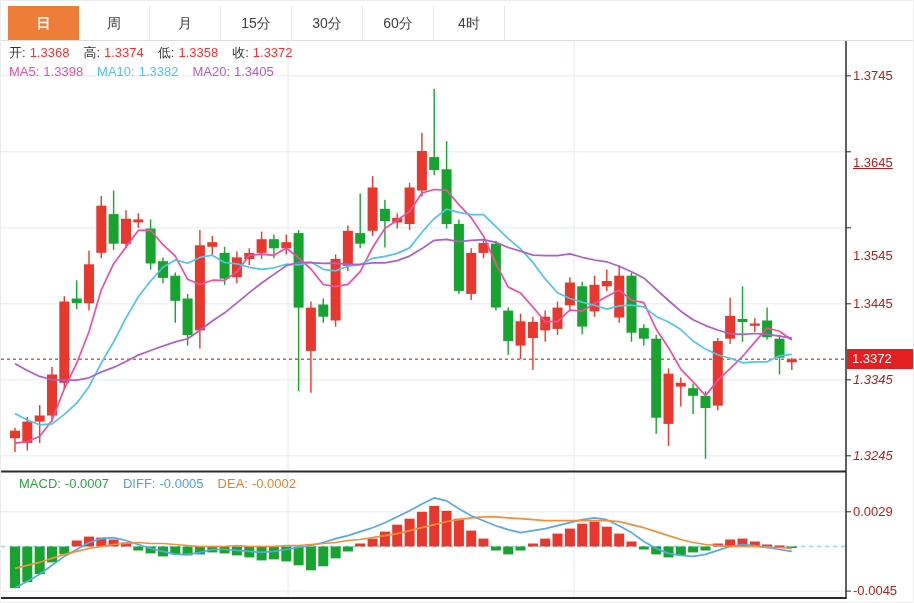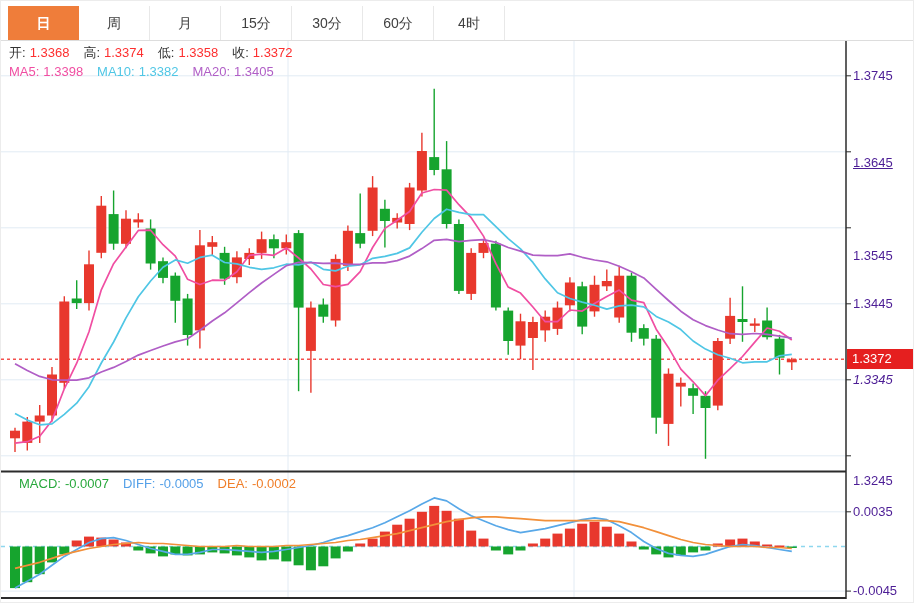--- a/index.html
+++ b/index.html
@@ -13,21 +13,21 @@
          color:#404040; border-right:1px solid #e8e8e8; cursor:pointer; background:#fff; }
   .tab.active { background:#ef7d3a; color:#fff; border-right:none; font-weight:bold; }
   
   svg.plot { position:absolute; left:0; top:0; z-index:1; }
   
   .legend { position:absolute; z-index:4; font-size:13px; white-space:nowrap; }
   .legend span { margin-right:4px; }
   .legend span.gap { margin-right:14px; }
   
   .tick-label { position:absolute; left:852px; width:60px; height:16px; font-size:13px;
-                color:#4c1d95; z-index:3; }
+                color:#b91c1c; z-index:3; }
   .price-box { position:absolute; left:846px; width:67px; height:20px; line-height:20px;
                padding-left:5px; font-size:13px; color:#fff; z-index:4; }
   
   .chart-region { position:absolute; z-index:2; background:transparent; }
 </style>
 </head>
 <body>
 
 <div class="stage">
   <div class="tabbar">
@@ -266,18 +266,18 @@
   <div class="chart-region" id="macd-region" style="left:0;top:471px;width:845px;height:126px;"></div>
   <div class="legend" id="ohlc-legend" style="left:8px;top:43px;"><span style="color: rgb(51, 51, 51);">开:</span><span class="gap" style="color: rgb(253, 47, 47);">1.3368</span><span style="color: rgb(51, 51, 51);">高:</span><span class="gap" style="color: rgb(253, 47, 47);">1.3374</span><span style="color: rgb(51, 51, 51);">低:</span><span class="gap" style="color: rgb(253, 47, 47);">1.3358</span><span style="color: rgb(51, 51, 51);">收:</span><span style="color: rgb(253, 47, 47);">1.3372</span></div>
   <div class="legend" id="ma-legend" style="left:8px;top:63px;"><span style="color: rgb(240, 78, 162);">MA5:</span><span class="gap" style="color: rgb(240, 78, 162);">1.3398</span><span style="color: rgb(79, 198, 229);">MA10:</span><span class="gap" style="color: rgb(79, 198, 229);">1.3382</span><span style="color: rgb(176, 94, 198);">MA20:</span><span style="color: rgb(176, 94, 198);">1.3405</span></div>
   <div class="legend" id="macd-legend" style="left:18px;top:475px;"><span style="color: rgb(40, 168, 60);">MACD:</span><span class="gap" style="color: rgb(40, 168, 60);">-0.0007</span><span style="color: rgb(84, 160, 232);">DIFF:</span><span class="gap" style="color: rgb(84, 160, 232);">-0.0005</span><span style="color: rgb(240, 126, 40);">DEA:</span><span style="color: rgb(240, 126, 40);">-0.0002</span></div>
   <div id="axis-labels">
       <div class="tick-label" style="top: 67px;">1.3745</div>
       <div class="tick-label" style="top: 154px; text-decoration: underline;">1.3645</div>
       <div class="tick-label" style="top: 219px; margin-top: 28px;">1.3545</div>
       <div class="tick-label" style="top: 295px;">1.3445</div>
       <div class="tick-label" style="top: 371px; font-style: italic;">1.3345</div>
-      <div class="tick-label" style="top: 472px;">1.3245</div>
-      <div class="tick-label" style="top: 503px;">0.0035</div>
+      <div class="tick-label" style="top: 447px; font-style: italic;">1.3245</div>
+      <div class="tick-label" style="top: 503px;">0.0029</div>
       <div class="tick-label" style="top: 582px;">-0.0045</div>
       <div class="price-box" style="top: 348px; background: rgb(229, 31, 31);">1.3372</div>
     </div>
 </div>
 
 </body></html>

